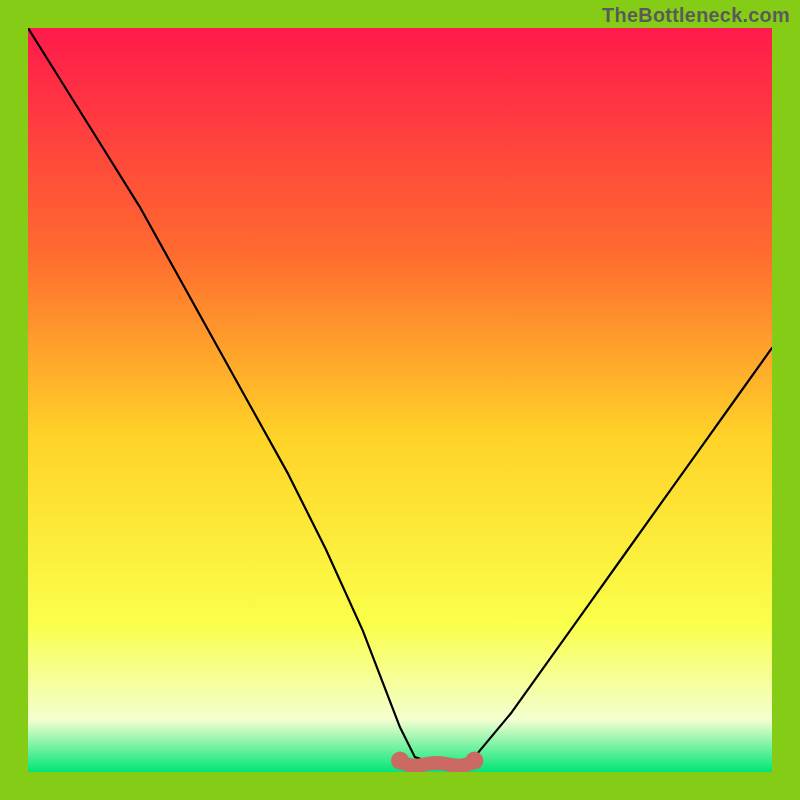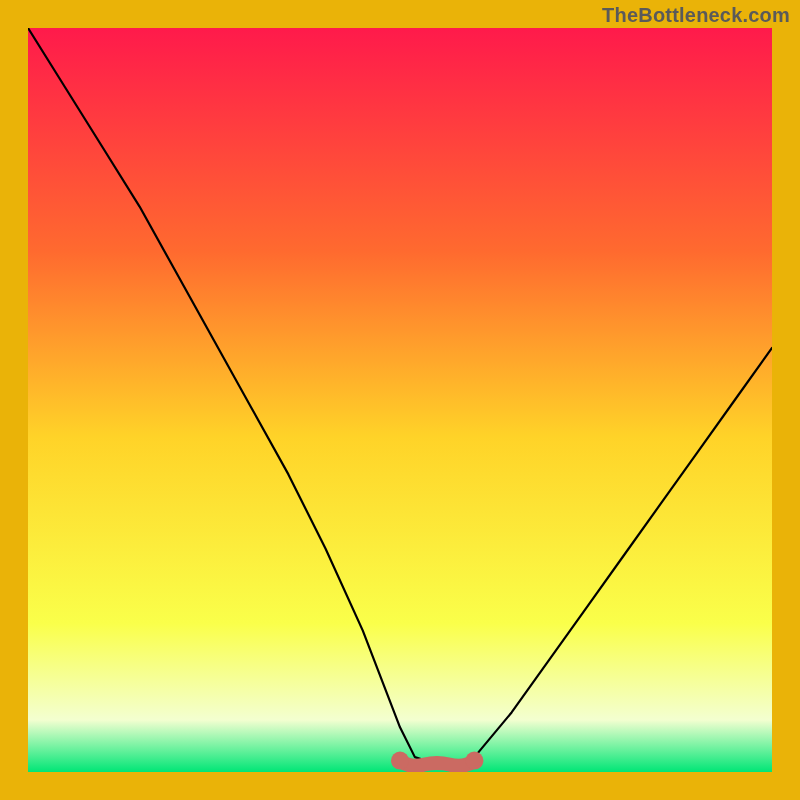--- a/index.html
+++ b/index.html
@@ -8,21 +8,21 @@
     width: 800px;
     height: 800px;
     background: #000;
     font-family: Arial, Helvetica, sans-serif;
     overflow: hidden;
   }
   .frame {
     position: relative;
     width: 800px;
     height: 800px;
-    background: #eab308;
+    background: #84cc16;
   }
   .attribution {
     position: absolute;
     top: 4px;
     right: 10px;
     color: #5a5a5a;
     font-size: 20px;
     font-weight: bold;
     letter-spacing: 0.2px;
     z-index: 10;

